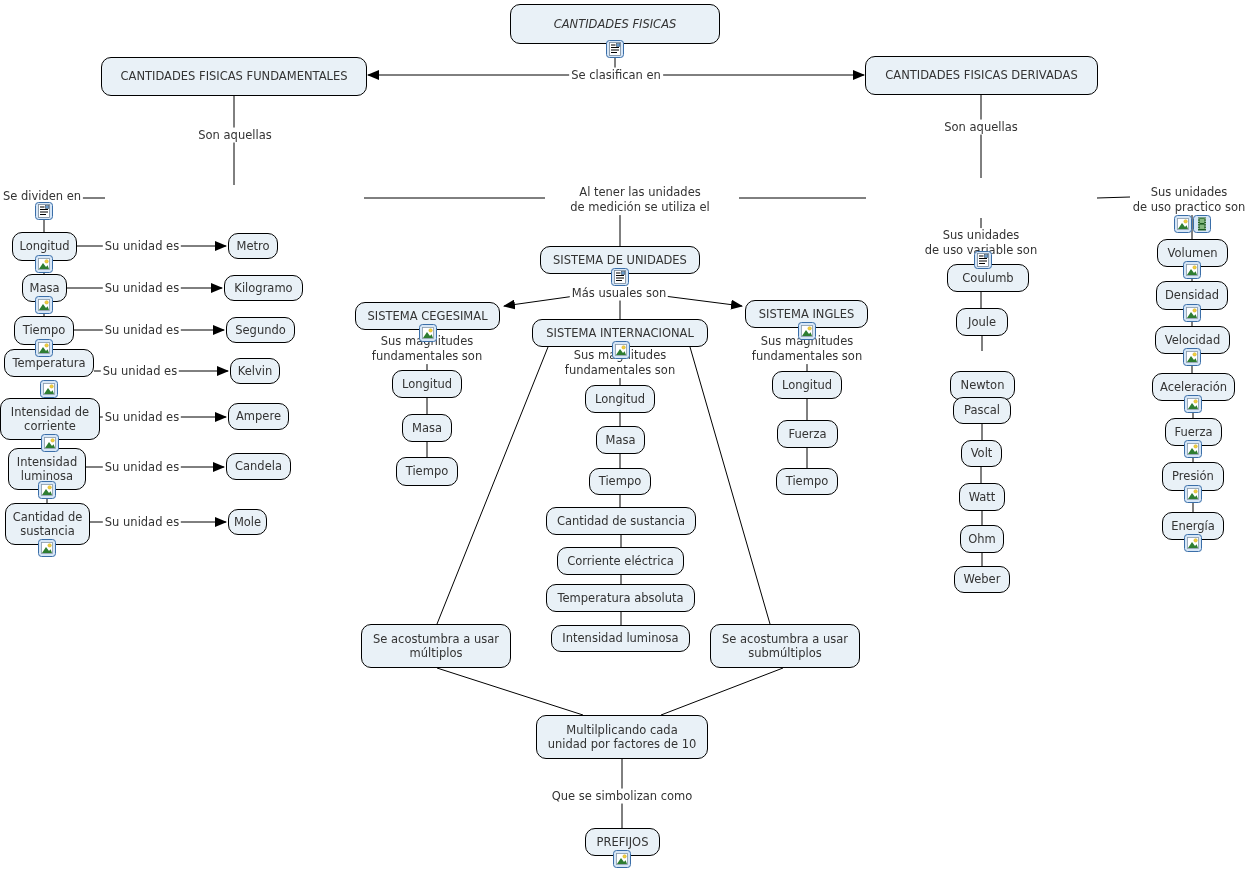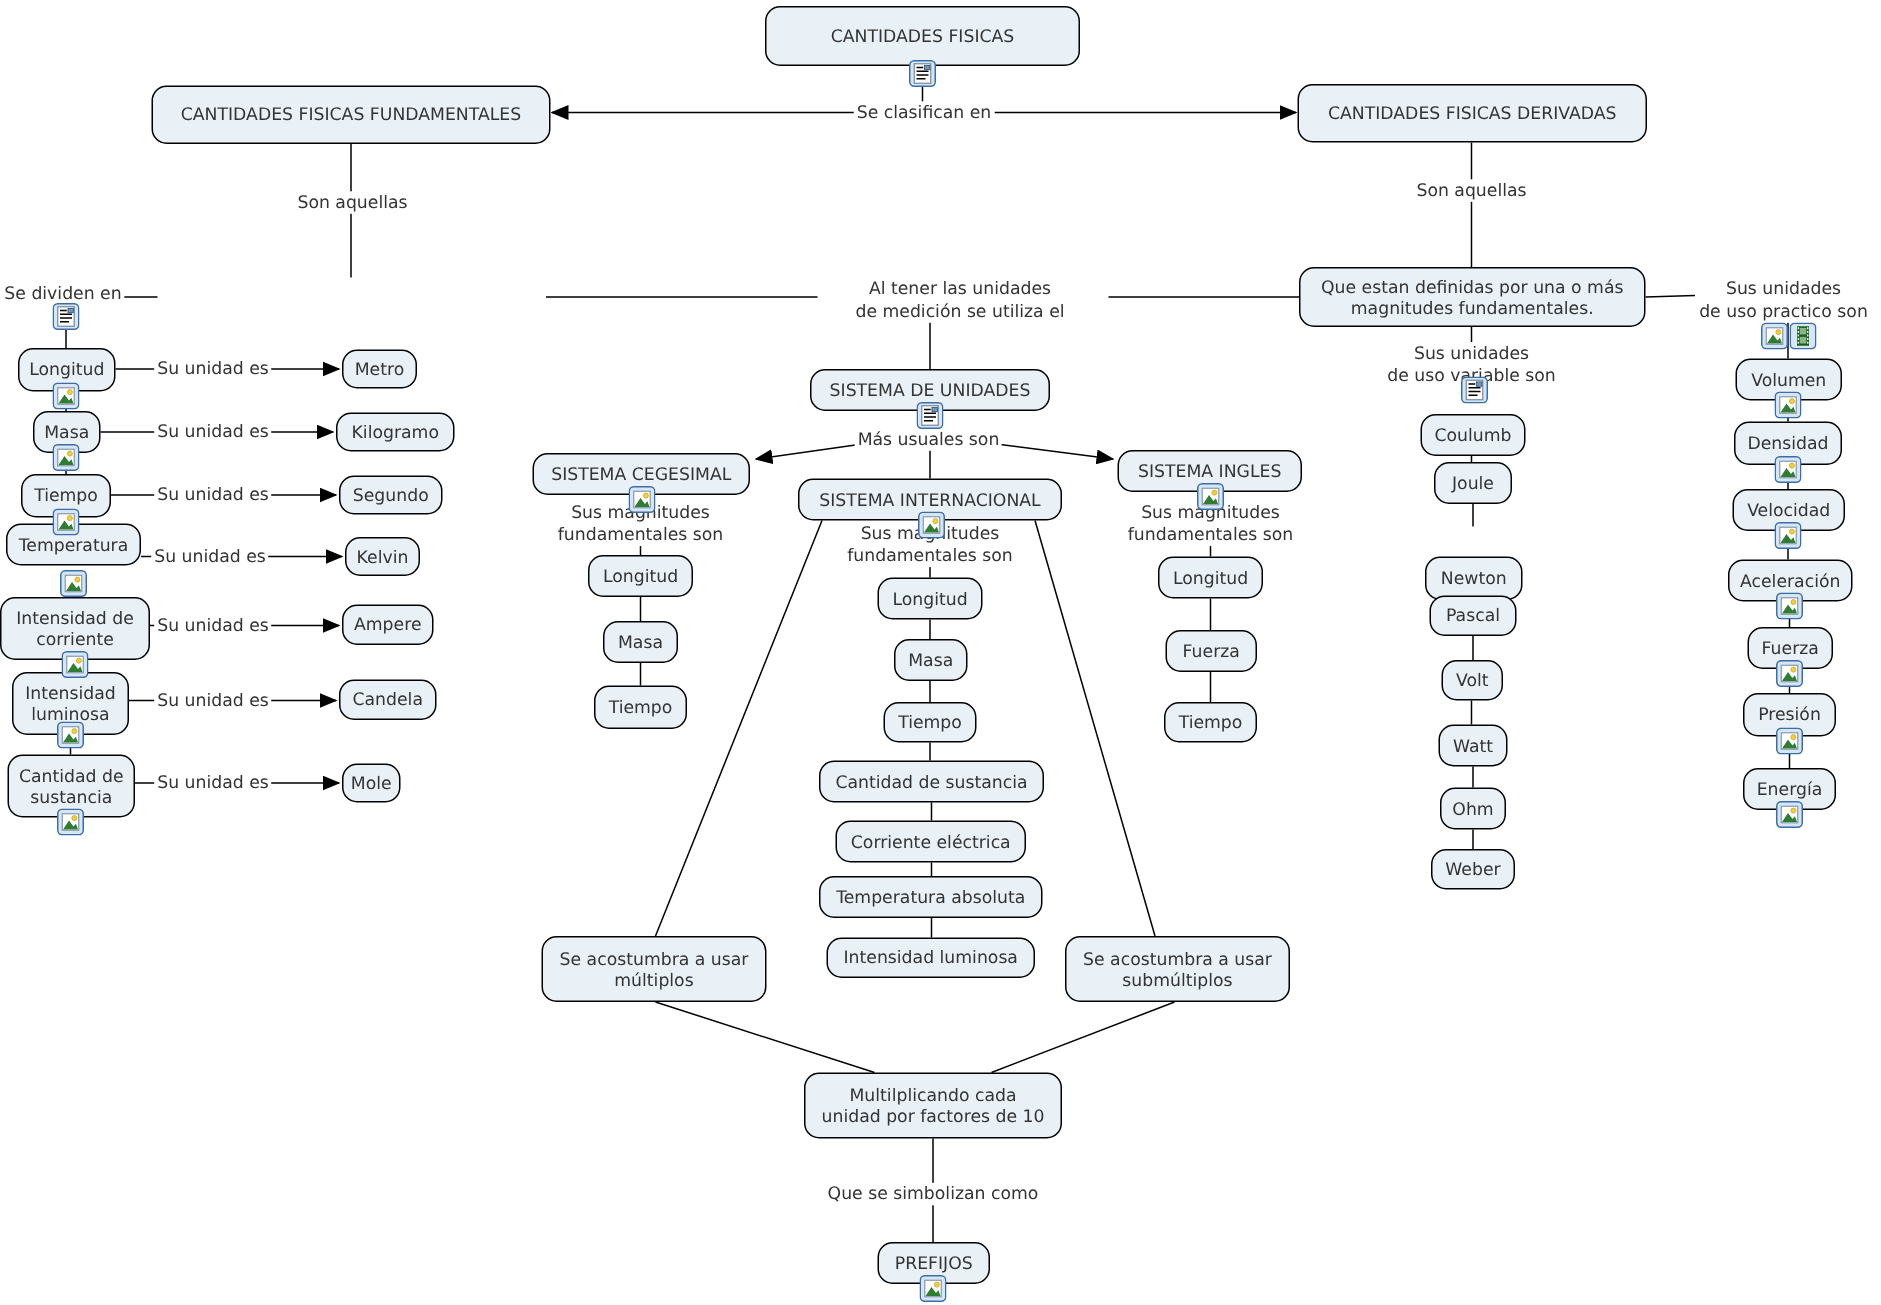--- a/index.html
+++ b/index.html
@@ -124,25 +124,23 @@
       <line x1="1192" y1="354" x2="1192" y2="373"></line>
       <line x1="1193" y1="401" x2="1193" y2="418"></line>
       <line x1="1193" y1="446" x2="1193" y2="462"></line>
       <line x1="1193" y1="491" x2="1193" y2="512"></line>
       <line x1="548" y1="347" x2="437" y2="624"></line>
       <line x1="690" y1="347" x2="770" y2="624"></line>
       <line x1="437" y1="668" x2="583" y2="715"></line>
       <line x1="783" y1="668" x2="661" y2="715"></line>
       <line x1="622" y1="759" x2="622" y2="828"></line>
     </svg>
-<div class="node" style="left: 510px; top: 4px; width: 210px; height: 40px;">CANTIDADES FISICAS</div>
+<div class="node" style="left: 510px; top: 4px; width: 210px; height: 40px; font-style: italic;">CANTIDADES FISICAS</div>
     <div class="node" style="left: 101px; top: 57px; width: 266px; height: 39px;">CANTIDADES FISICAS FUNDAMENTALES</div>
     <div class="node" style="left: 865px; top: 56px; width: 233px; height: 39px;">CANTIDADES FISICAS DERIVADAS</div>
-    <div class="node" style="left: 866px; top: 178px; width: 231px; height: 40px;">Que estan definidas por una o más
-magnitudes fundamentales.</div>
     <div class="node" style="left: 540px; top: 246px; width: 160px; height: 28px;">SISTEMA DE UNIDADES</div>
     <div class="node" style="left: 355px; top: 302px; width: 145px; height: 28px;">SISTEMA CEGESIMAL</div>
     <div class="node" style="left: 532px; top: 319px; width: 176px; height: 28px;">SISTEMA INTERNACIONAL</div>
     <div class="node" style="left: 745px; top: 300px; width: 123px; height: 28px;">SISTEMA INGLES</div>
     <div class="node" style="left: 12px; top: 232px; width: 65px; height: 29px;">Longitud</div>
     <div class="node" style="left: 22px; top: 274px; width: 45px; height: 28px;">Masa</div>
     <div class="node" style="left: 14px; top: 316px; width: 60px; height: 29px;">Tiempo</div>
     <div class="node" style="left: 4px; top: 349px; width: 90px; height: 28px;">Temperatura</div>
     <div class="node" style="left: 0px; top: 398px; width: 100px; height: 42px;">Intensidad de
 corriente</div>
@@ -163,21 +161,21 @@
     <div class="node" style="left: 585px; top: 385px; width: 70px; height: 28px;">Longitud</div>
     <div class="node" style="left: 596px; top: 426px; width: 49px; height: 28px;">Masa</div>
     <div class="node" style="left: 589px; top: 468px; width: 62px; height: 27px;">Tiempo</div>
     <div class="node" style="left: 546px; top: 507px; width: 150px; height: 28px;">Cantidad de sustancia</div>
     <div class="node" style="left: 557px; top: 547px; width: 127px; height: 28px;">Corriente eléctrica</div>
     <div class="node" style="left: 546px; top: 584px; width: 149px; height: 28px;">Temperatura absoluta</div>
     <div class="node" style="left: 551px; top: 625px; width: 139px; height: 27px;">Intensidad luminosa</div>
     <div class="node" style="left: 772px; top: 371px; width: 70px; height: 28px;">Longitud</div>
     <div class="node" style="left: 777px; top: 420px; width: 61px; height: 28px;">Fuerza</div>
     <div class="node" style="left: 776px; top: 468px; width: 62px; height: 27px;">Tiempo</div>
-    <div class="node" style="left: 947px; top: 264px; width: 70px; height: 28px; margin-top: 12px;">Coulumb</div>
+    <div class="node" style="left: 947px; top: 264px; width: 82px; height: 28px;">Coulumb</div>
     <div class="node" style="left: 956px; top: 308px; width: 52px; height: 28px;">Joule</div>
     <div class="node" style="left: 950px; top: 351px; width: 65px; height: 29px; margin-top: 20px;">Newton</div>
     <div class="node" style="left: 953px; top: 397px; width: 58px; height: 27px;">Pascal</div>
     <div class="node" style="left: 961px; top: 440px; width: 41px; height: 27px;">Volt</div>
     <div class="node" style="left: 959px; top: 483px; width: 46px; height: 28px;">Watt</div>
     <div class="node" style="left: 960px; top: 525px; width: 44px; height: 28px;">Ohm</div>
     <div class="node" style="left: 954px; top: 566px; width: 56px; height: 27px;">Weber</div>
     <div class="node" style="left: 1157px; top: 239px; width: 71px; height: 28px;">Volumen</div>
     <div class="node" style="left: 1156px; top: 281px; width: 72px; height: 29px;">Densidad</div>
     <div class="node" style="left: 1155px; top: 326px; width: 75px; height: 28px;">Velocidad</div>

